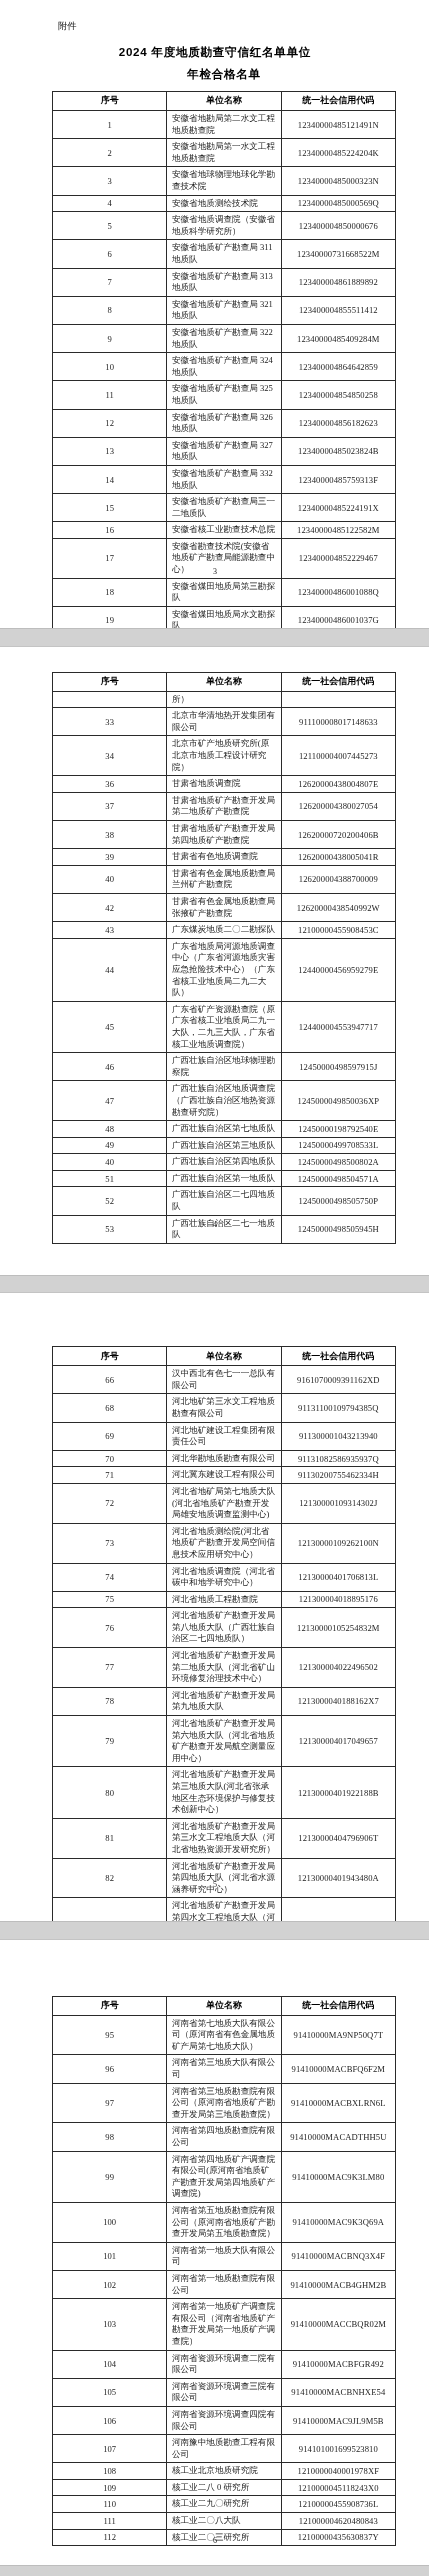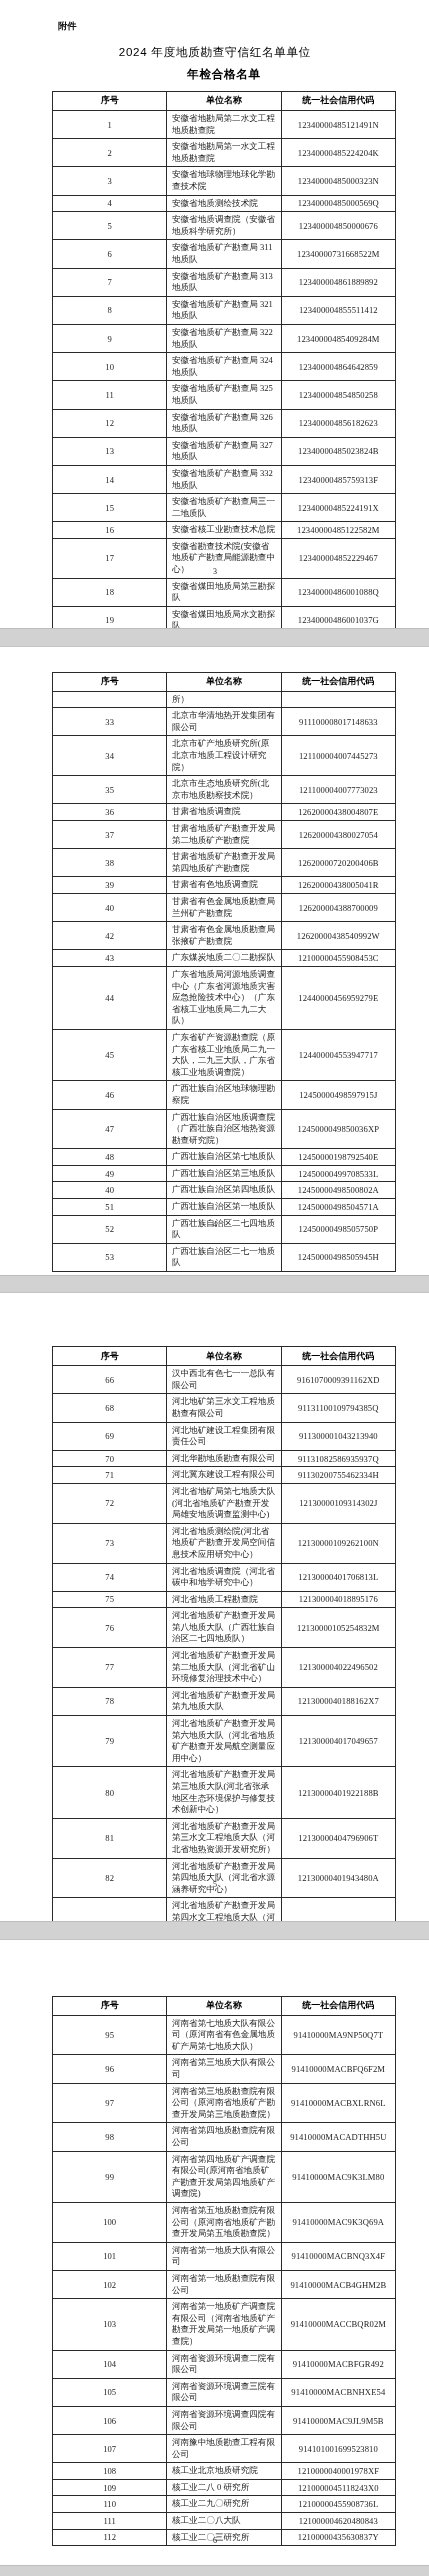--- a/index.html
+++ b/index.html
@@ -20,28 +20,28 @@
   .page-2 { height:628px; }
   .page-3 { height:628px; }
   .page-4 { height:625px; }
   .page-gap { height:16.5px; background:#d2d2d2; border-top:0.7px solid #bdbdbd; border-bottom:0.7px solid #c4c4c4; }
   .bottom-strip { height:18px; background:#d2d2d2; border-top:0.7px solid #bdbdbd; }
 
   .attachment-label {
     margin:20px 0 0 58px;
     font-family:"Liberation Sans","DejaVu Sans",sans-serif;
     font-size:9.3px;
-    font-weight:700;
+    font-weight:400;
     color:#111;
   }
   .doc-title {
     margin:12px 0 0 0;
     text-align:center;
     font-family:"Liberation Sans","DejaVu Sans",sans-serif;
-    font-weight:400;
+    font-weight:700;
     font-size:11.6px;
     letter-spacing:0.7px;
     color:#000;
   }
   .doc-subtitle {
     margin:7.3px 0 0 0;
     text-align:center;
     font-family:"Liberation Sans","DejaVu Sans",sans-serif;
     font-weight:700;
     font-size:11.6px;
@@ -233,25 +233,20 @@
           <td class="ci">33</td>
           <td class="cn">北京市华清地热开发集团有限公司</td>
           <td class="cc">911100008017148633</td>
         </tr>
         <tr>
           <td class="ci">34</td>
           <td class="cn">北京市矿产地质研究所(原北京市地质工程设计研究院）</td>
           <td class="cc">121100004007445273</td>
         </tr>
         <tr>
-          <td class="ci">35</td>
-          <td class="cn">北京市生态地质研究所(北京市地质勘察技术院）</td>
-          <td class="cc">121100004007773023</td>
-        </tr>
-        <tr>
           <td class="ci">36</td>
           <td class="cn">甘肃省地质调查院</td>
           <td class="cc">12620000438004807E</td>
         </tr>
         <tr>
           <td class="ci">37</td>
           <td class="cn">甘肃省地质矿产勘查开发局第二地质矿产勘查院</td>
           <td class="cc">126200004380027054</td>
         </tr>
         <tr>

